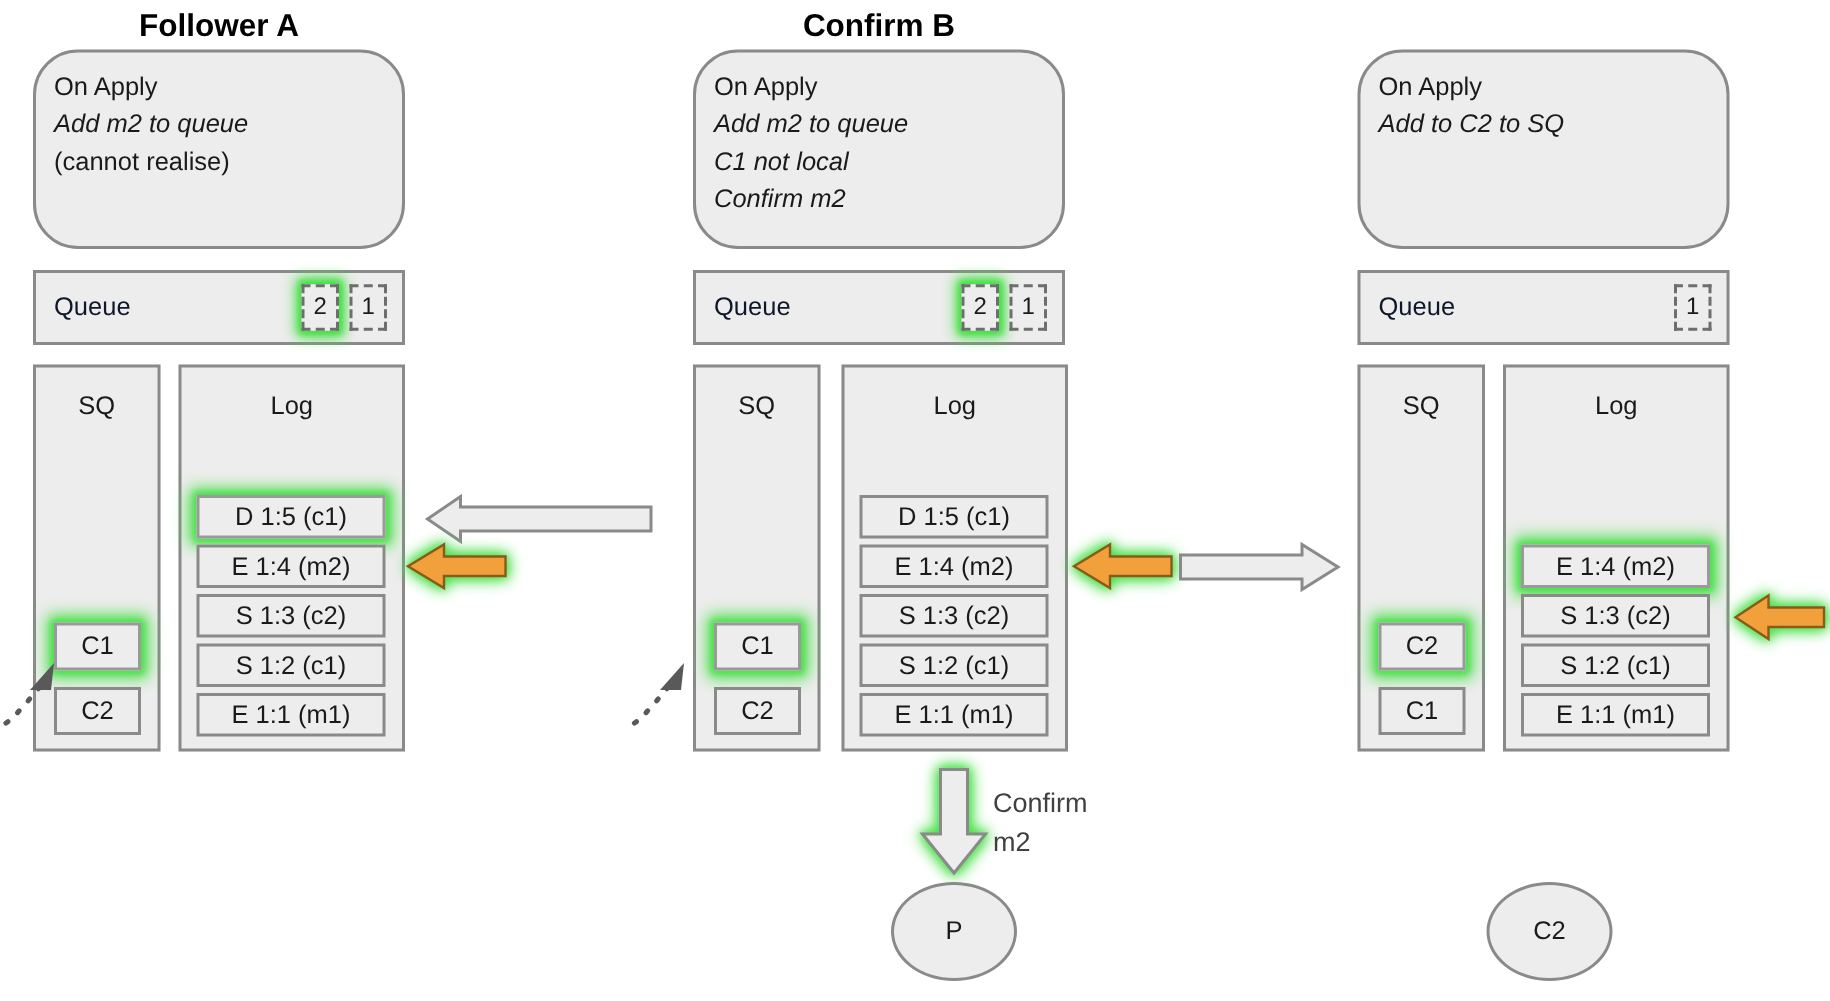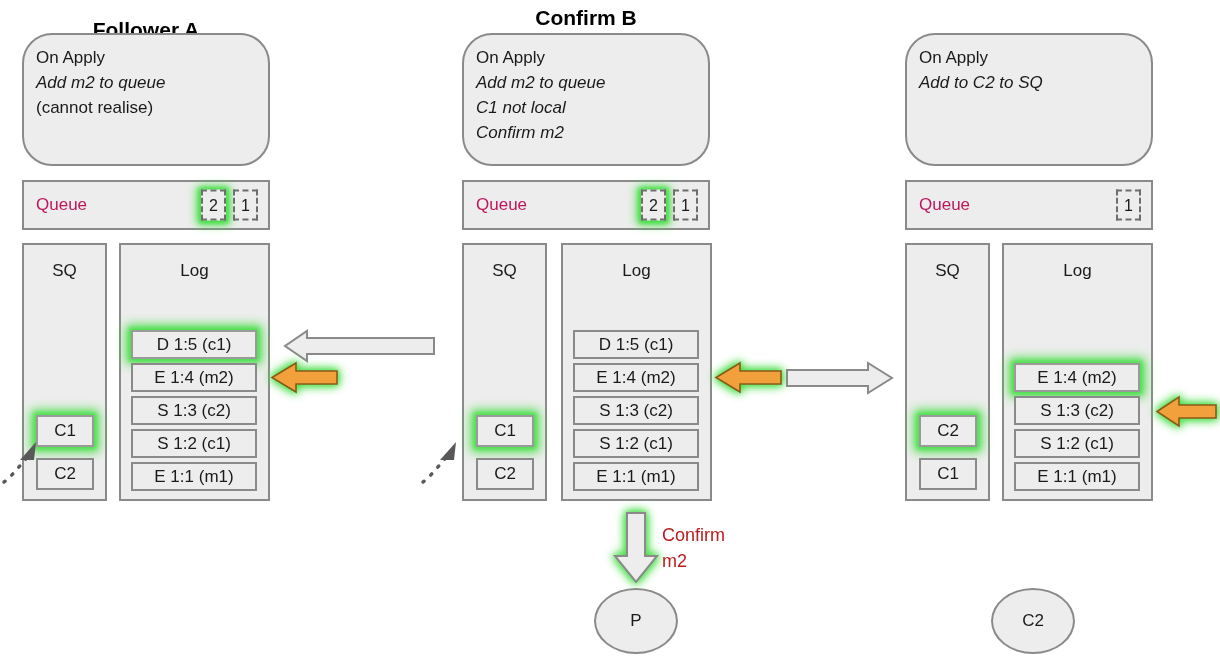--- a/index.html
+++ b/index.html
@@ -46,21 +46,21 @@
     border-radius: 30px;
   }
   .note .it { font-style: italic; }
   
   .queue-label {
     position: absolute;
     left: 12px;
     top: 50%;
     transform: translateY(-50%);
     font-size: 17px;
-    color: #be185d;
+    color: #0f172a;
   }
   .queue-slots {
     position: absolute;
     right: 10px;
     top: 50%;
     transform: translateY(-50%);
     display: flex;
     gap: 7px;
   }
   .qslot {
@@ -117,31 +117,31 @@
     justify-content: center;
     font-size: 17px;
     color: #1a1a1a;
   }
   
   .arrow-svg { position: absolute; overflow: visible; }
   .glow-green { filter: drop-shadow(0 0 5px #4ee04e) drop-shadow(0 0 3px #4ee04e); }
   .free-label {
     position: absolute;
     font-size: 18px;
-    color: #b91c1c;
+    color: #404040;
     line-height: 26px;
     white-space: pre-line;
   }
 </style>
 </head>
 <body>
 
 <div class="canvas">
 
-  <div class="col-title" style="left:22px;  top:18px;  width:248px;">Follower A</div>
+  <div class="col-title" style="left:22px;  top:6px;  width:248px;">Follower A</div>
   <div class="col-title" style="left:462px; top:6px;  width:248px;">Confirm B</div>
 
   <div class="panel note" style="left:22px; top:33px; width:248px; height:133px;">
     <div>On Apply</div>
     <div class="it">Add m2 to queue</div>
     <div>(cannot realise)</div>
   </div>
 
   <div class="panel" style="left:22px; top:180px; width:248px; height:50px;">
     <span class="queue-label">Queue</span>

